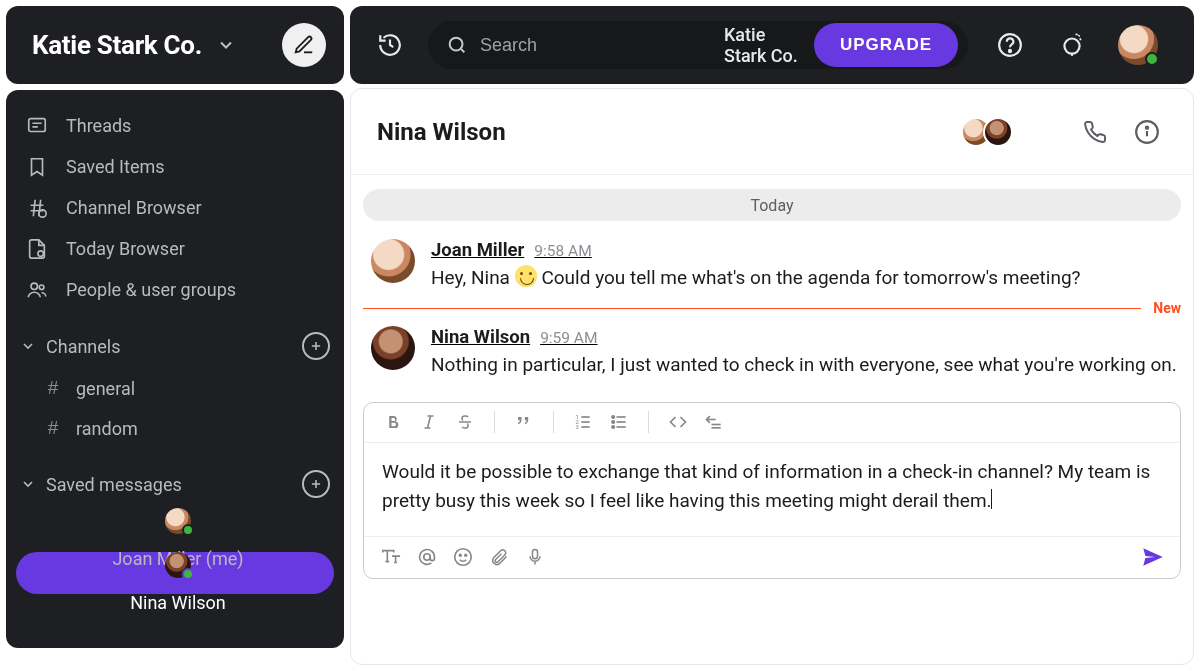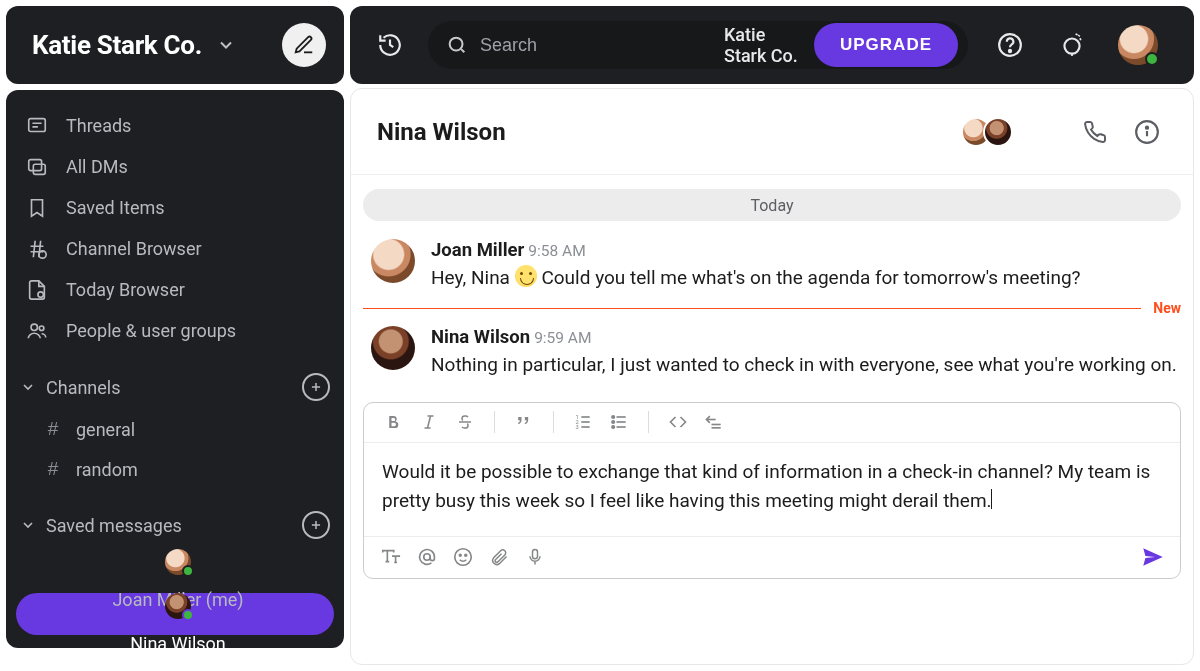--- a/index.html
+++ b/index.html
@@ -42,21 +42,21 @@
   .chat-title { font-size:24px; font-weight:700; color:#1d1c1d; }
   .ch-spacer { flex:1; }
   .ch-avatars { display:flex; margin-right: 50px; }
   .ch-avatars .av { width:30px; height:30px; border-radius:50%; border:2px solid #fff; margin-left:-8px; }
   .ch-ico { width:40px; height:40px; display:flex; align-items:center; justify-content:center; color:#5c5e63; cursor:pointer; margin-left:12px; }
   .date-divider { margin: 14px 12px 10px 12px; background:#ececed; border-radius: 999px; height:32px; display:flex; align-items:center; justify-content:center; color:#5c5e63; font-size:16px; }
   .messages { padding: 0 12px; position:relative; }
   .msg { display:flex; gap: 16px; padding: 8px 0 8px 8px; }
   .msg .mavatar { width:44px; height:44px; border-radius:50%; flex-shrink:0; }
   .msg .mbody { flex:1; }
-  .mhead { display:flex; align-items:baseline; gap:4px; }
+  .mhead { display:flex; align-items:baseline; gap:10px;text-decoration:underline; }
   .mauthor { font-weight:700; font-size:18.5px; color:#1d1c1d; }
   .mtime { color:#8b8e94; font-size:15.5px; }
   .mtext { font-size:19px; line-height:1.55; color:#1d1c1d; margin-top:2px; }
   .emoji { display:inline-block; width:22px; height:22px; border-radius:50%; background:radial-gradient(circle at 50% 45%, #ffe16b 60%, #f9c23c 100%); position:relative; vertical-align:-3px; }
   .emoji::before { content:""; position:absolute; left:5px; top:7px; width:3px; height:3px; background:#6b4a00; border-radius:50%; box-shadow: 9px 0 0 #6b4a00; }
   .emoji::after { content:""; position:absolute; left:5px; top:13px; width:12px; height:6px; border:1.5px solid #6b4a00; border-top:none; border-radius: 0 0 10px 10px; }
   .new-div { display:flex; align-items:center; gap:12px; margin: 0 0 2px 0; }
   .new-div .line { flex:1; height:1px; background:#ff4d1c; }
   .new-div .lbl { color:#ff4d1c; font-weight:700; font-size:14px; }
   
@@ -101,29 +101,20 @@
             <svg width="22" height="22" viewBox="0 0 24 24" fill="none" stroke="currentColor" stroke-width="1.8">
               <rect x="3" y="4" width="18" height="14" rx="2"></rect>
               <path d="M7 9h10M7 13h6"></path>
             </svg>
           </span>
         <span>Threads</span>
       </div>
       <div class="sb-item">
         <span class="icon">
             <svg width="22" height="22" viewBox="0 0 24 24" fill="none" stroke="currentColor" stroke-width="1.8">
-              <rect x="3" y="4" width="14" height="12" rx="2"></rect>
-              <rect x="8" y="9" width="13" height="11" rx="2"></rect>
-            </svg>
-          </span>
-        <span>All DMs</span>
-      </div>
-      <div class="sb-item">
-        <span class="icon">
-            <svg width="22" height="22" viewBox="0 0 24 24" fill="none" stroke="currentColor" stroke-width="1.8">
               <path d="M6 3h12v18l-6-4-6 4Z"></path>
             </svg>
           </span>
         <span>Saved Items</span>
       </div>
       <div class="sb-item">
         <span class="icon">
             <svg width="22" height="22" viewBox="0 0 24 24" fill="none" stroke="currentColor" stroke-width="1.8">
               <path d="M5 9h14M5 15h14M10 3 8 21M16 3l-2 18"></path>
               <circle cx="18" cy="18" r="4"></circle>

